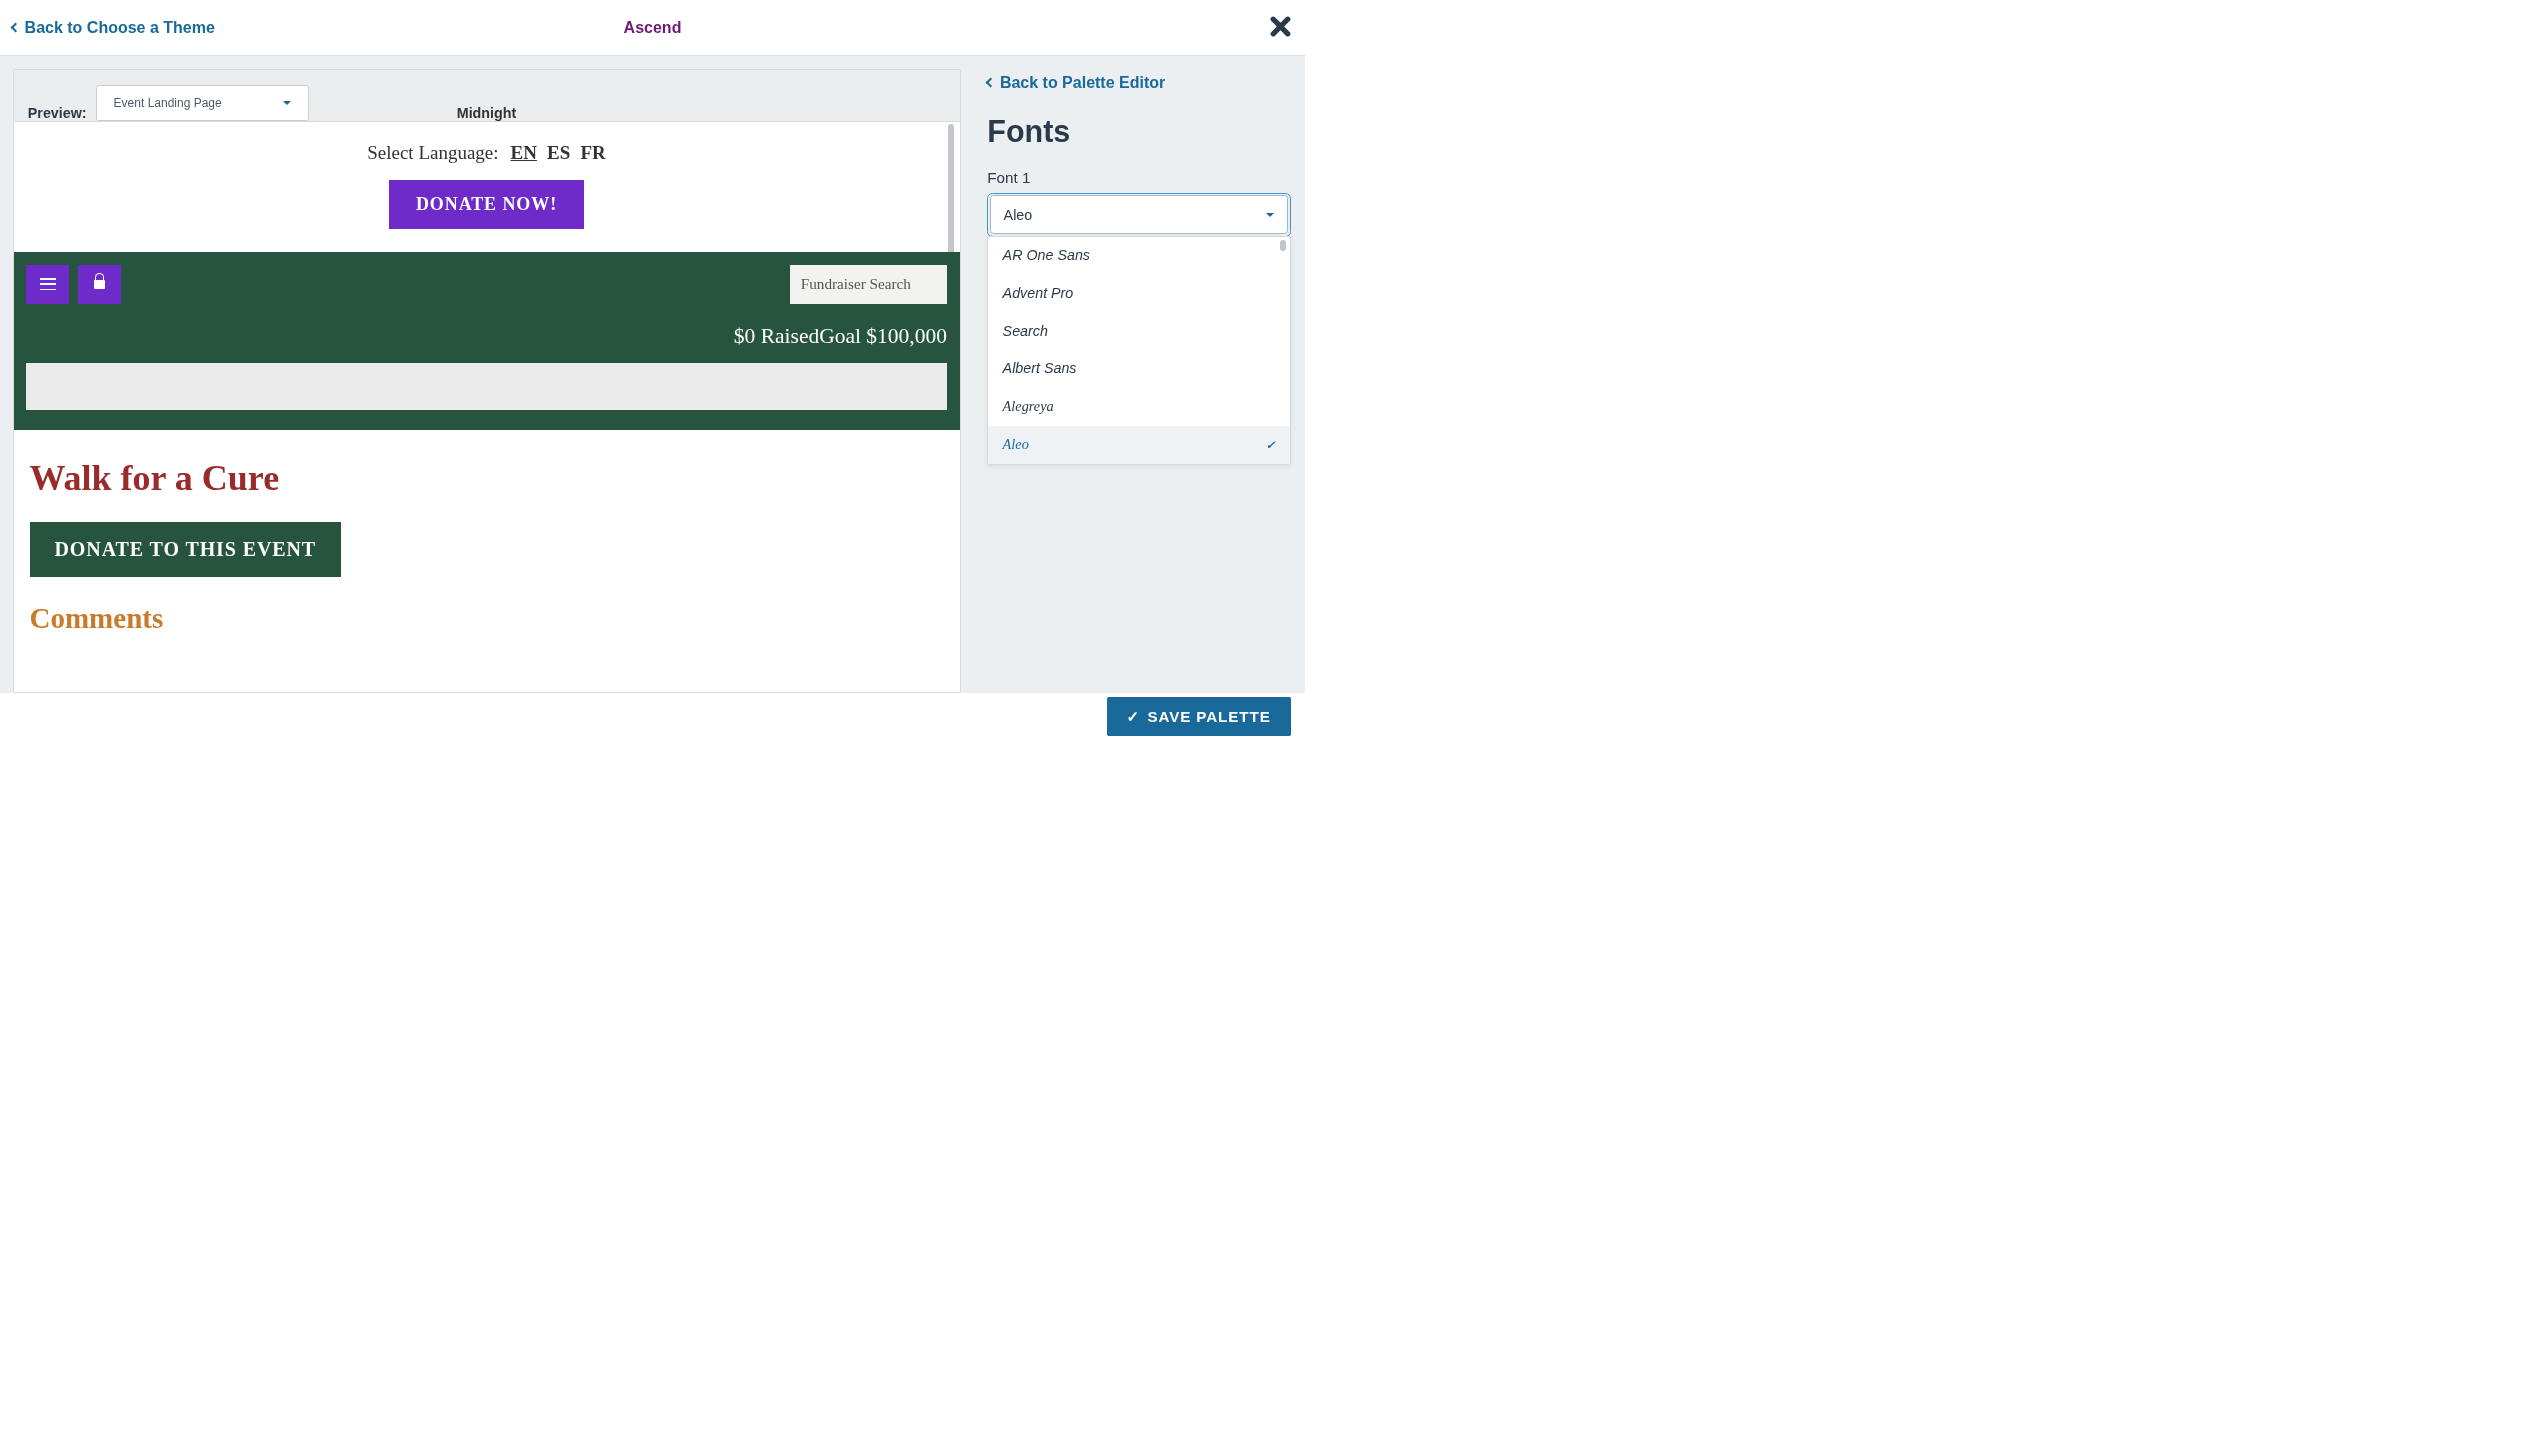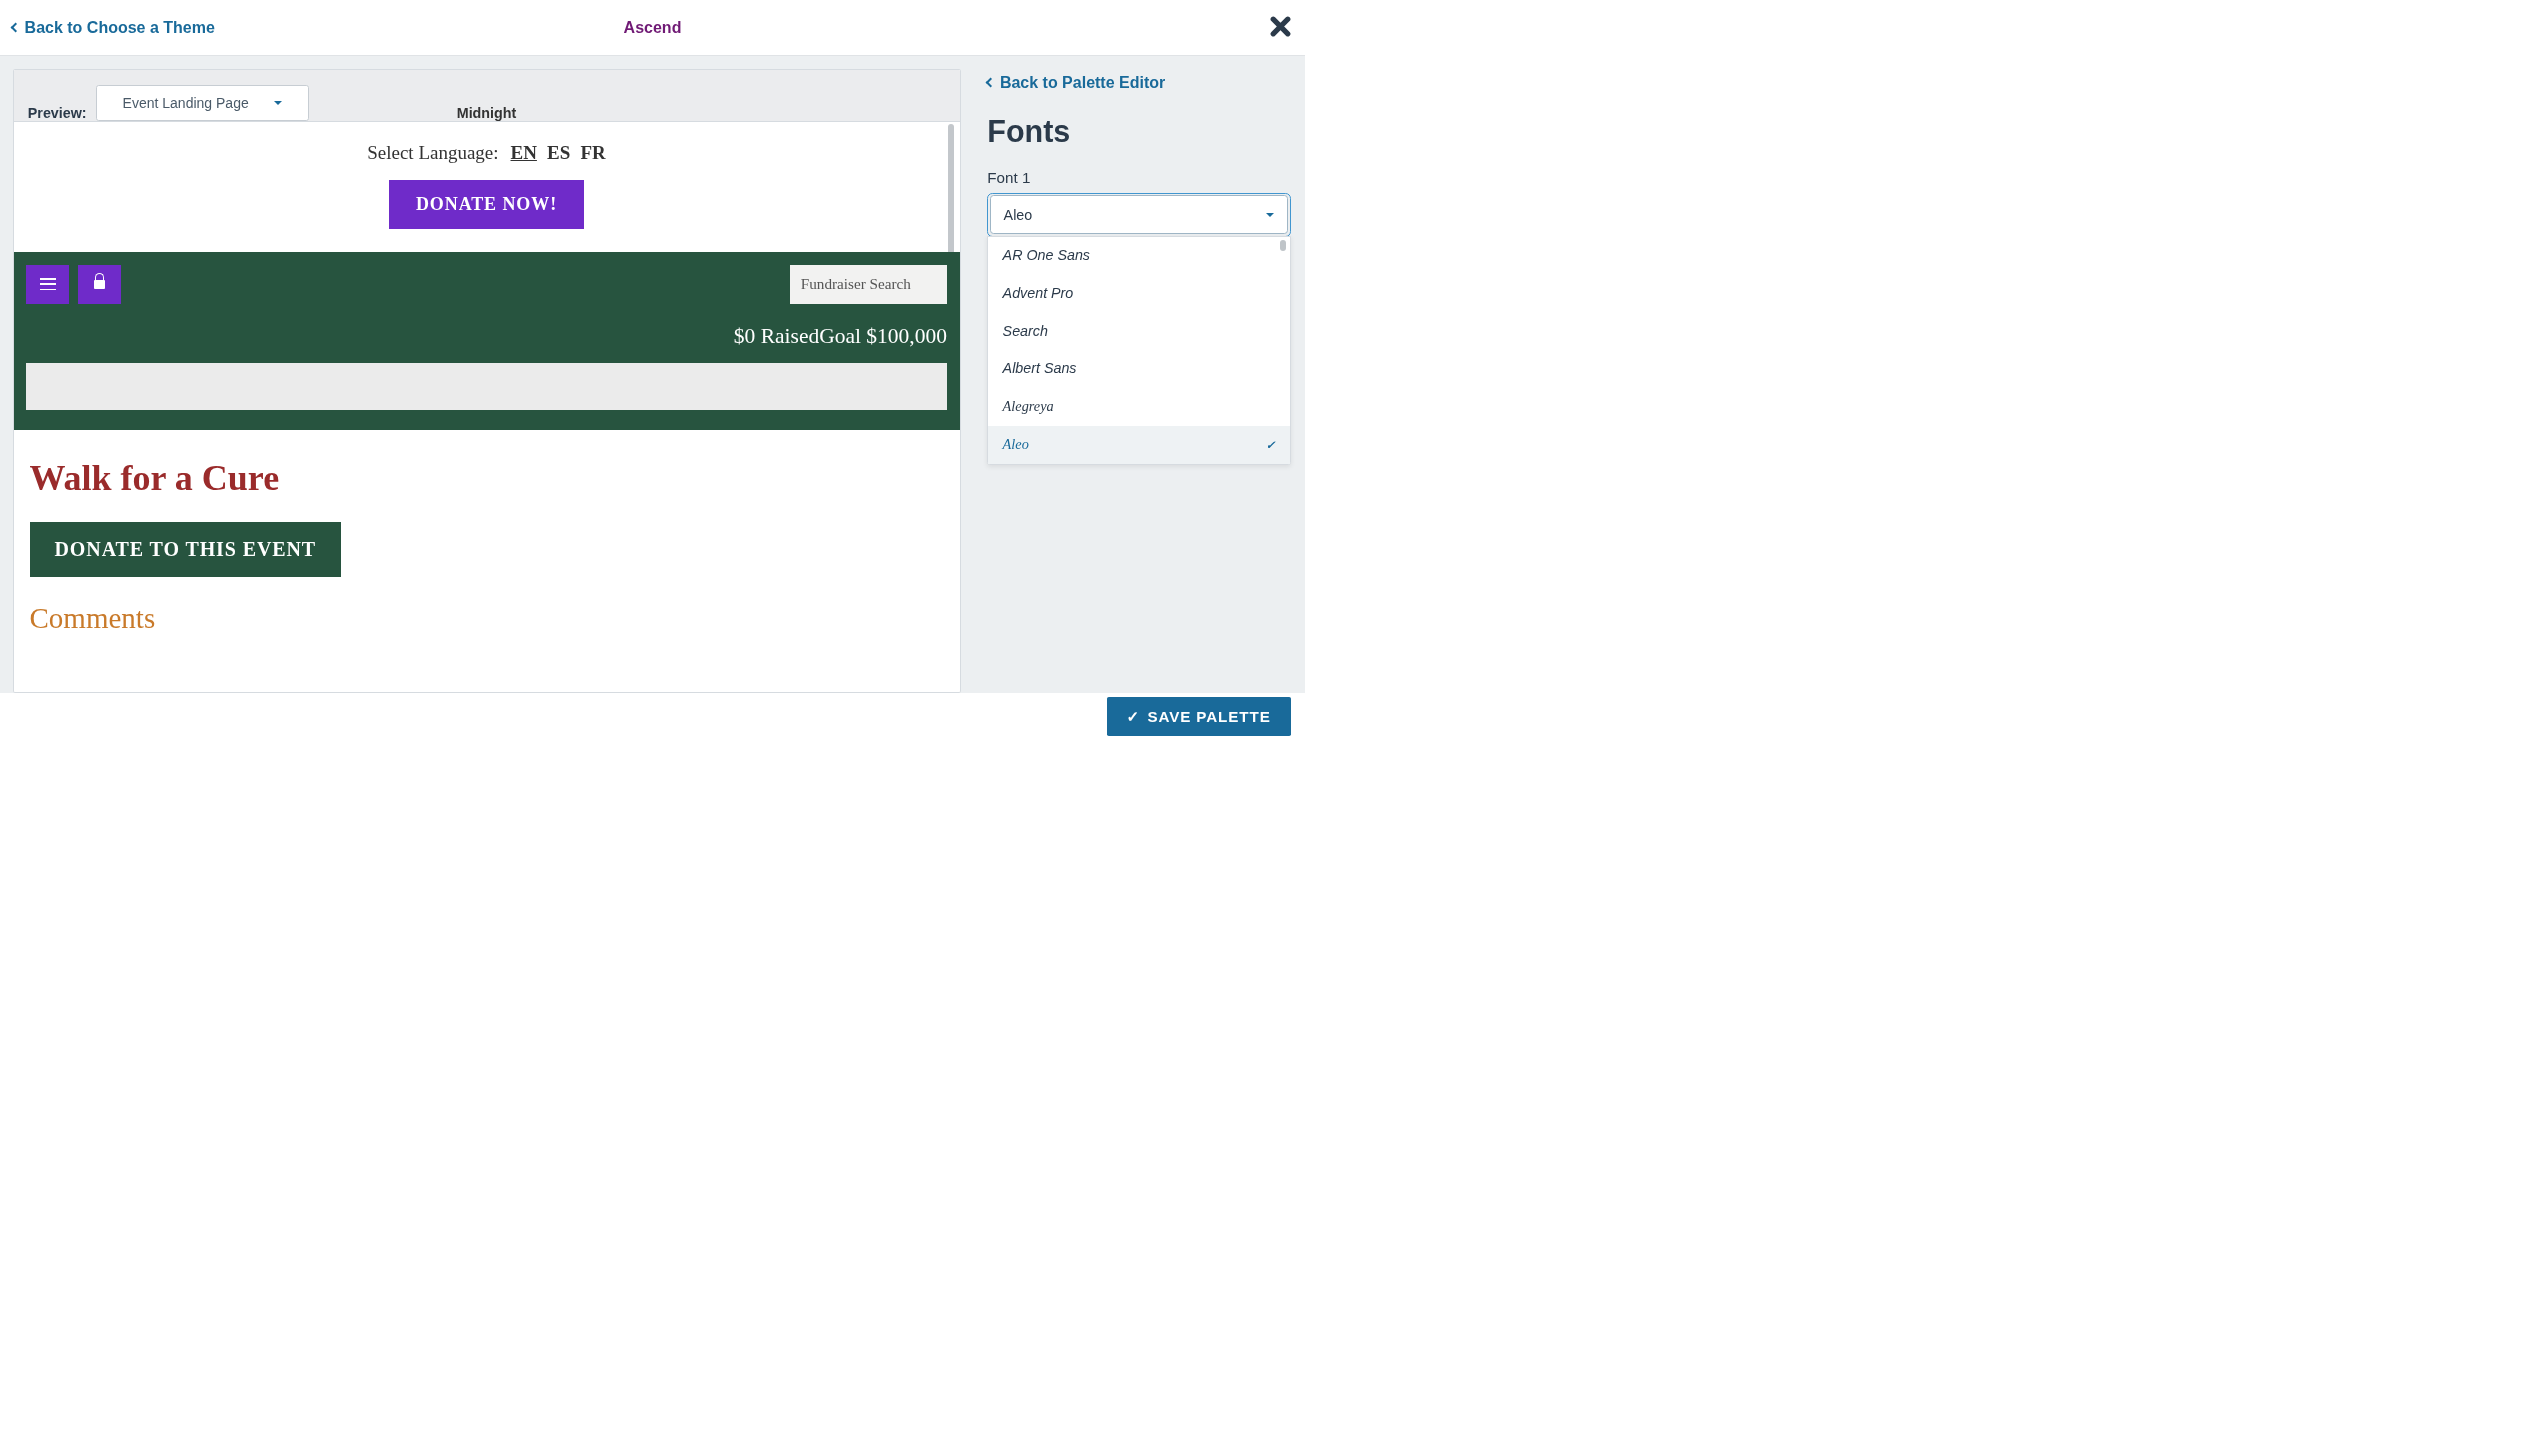--- a/index.html
+++ b/index.html
@@ -73,23 +73,23 @@
 }
 .preview-select {
   background: #fff;
   border: 0.9px solid #c7cdd3;
   border-radius: 2.7px;
   height: 36px;
   width: 213px;
   display: flex;
   align-items: center;
   justify-content: space-between;
-  padding: 0 26px;
+  padding: 0 17px;
   color: #4a5a68;
-  font-size: 14px;
+  font-size: 12px;
   cursor: pointer;
 }
 .theme-name-center {
   position: absolute;
   left: 50%;
   transform: translateX(-50%);
   font-weight: 700;
   font-size: 14.3px;
   color: #333;
 }
@@ -195,21 +195,21 @@
   font-size: 20px;
   font-weight: 700;
   letter-spacing: 0.9px;
   padding: 16px 25px;
   display: inline-block;
   cursor: pointer;
 }
 .comments-title {
   font-family: Georgia, serif;
   font-size: 29px;
-  font-weight: 400;
+  font-weight: 700;
   color: #c97a2a;
   margin-top: 25px;
 }
 .right-panel {
   width: 332px;
   padding: 18px 14.3px 0 14.3px;
 }
 .back-palette {
   display: flex;
   align-items: center;

